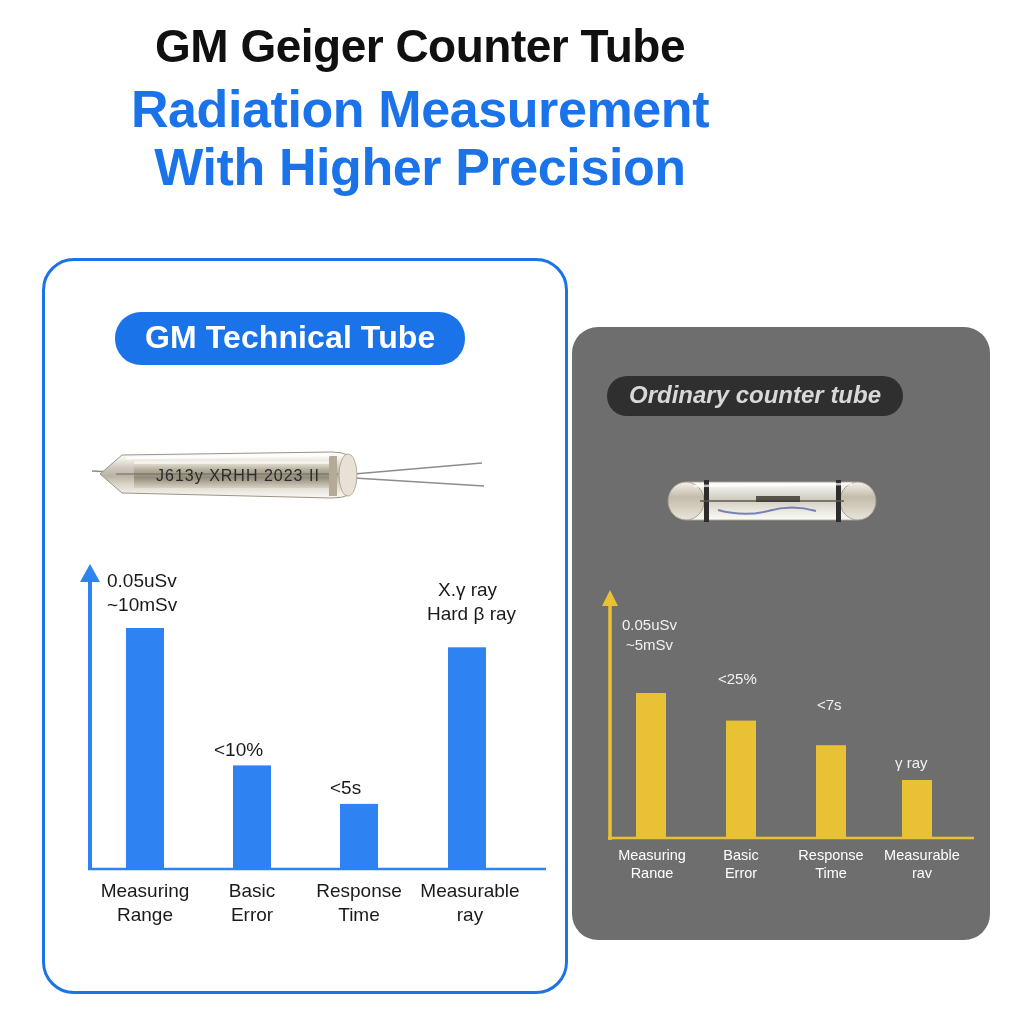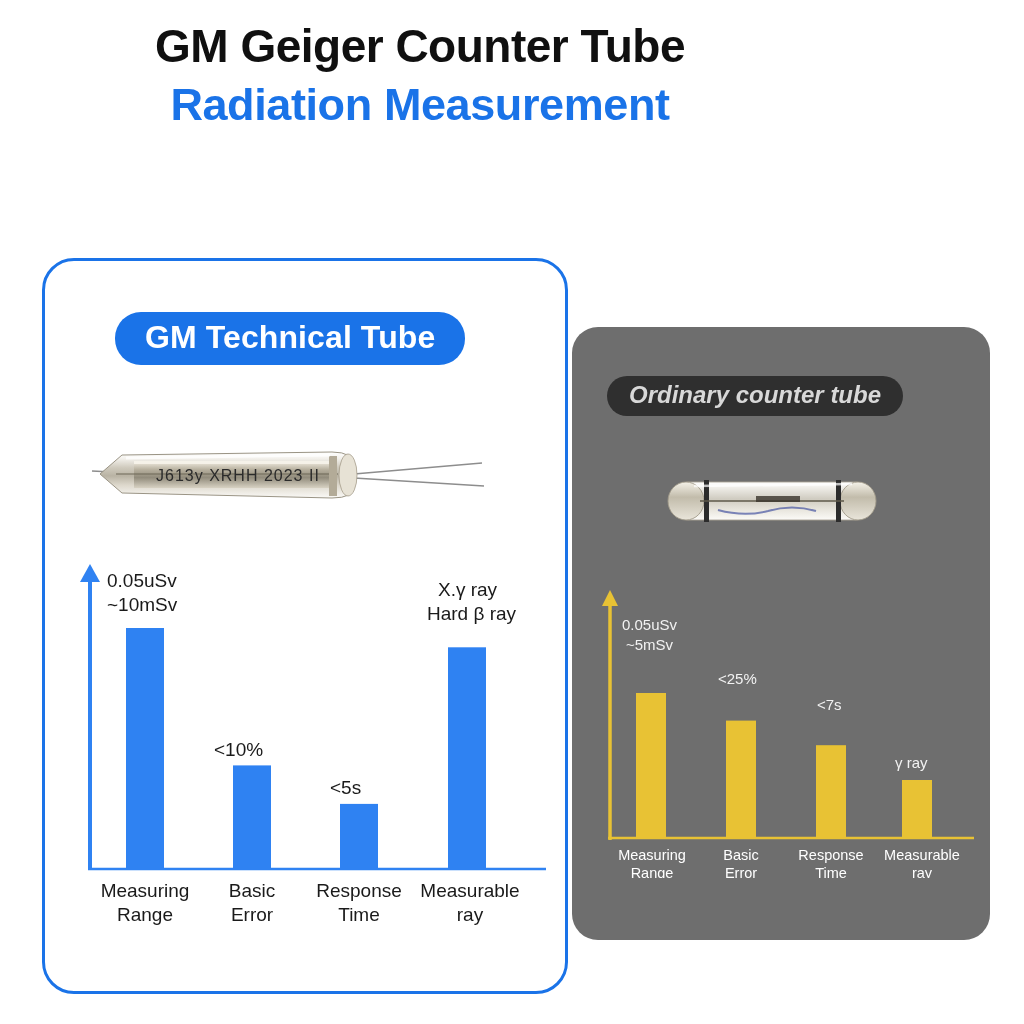--- a/index.html
+++ b/index.html
@@ -27,21 +27,21 @@
   .title-main {
     font-size: 46px;
     font-weight: bold;
     color: #101010;
     letter-spacing: -0.5px;
     line-height: 1.08;
     margin: 0;
     font-stretch: condensed;
   }
   .title-sub {
-    font-size: 45px;
+    font-size: 52px;
     font-weight: bold;
     color: #1a73e8;
     line-height: 1.12;
     margin: 0;
     padding-top: 8px;
     letter-spacing: -0.4px;
   }
   .title-sub .line2 { display: block; }
 
   
@@ -151,20 +151,21 @@
     fill: #ffffff;
   }
 </style>
 </head>
 <body>
 
 <div class="header">
   <div class="title-main">GM Geiger Counter Tube</div>
   <div class="title-sub">
     <span>Radiation Measurement</span>
+    <span class="line2">With Higher Precision</span>
   </div>
 </div>
 
 <div class="panel-left"></div>
 
 <div class="badge-blue">GM Technical Tube</div>
 
 <svg class="tube-left" viewBox="0 0 400 76" xmlns="http://www.w3.org/2000/svg">
   <defs>
     <linearGradient id="glassL" x1="0" y1="0" x2="0" y2="1">

